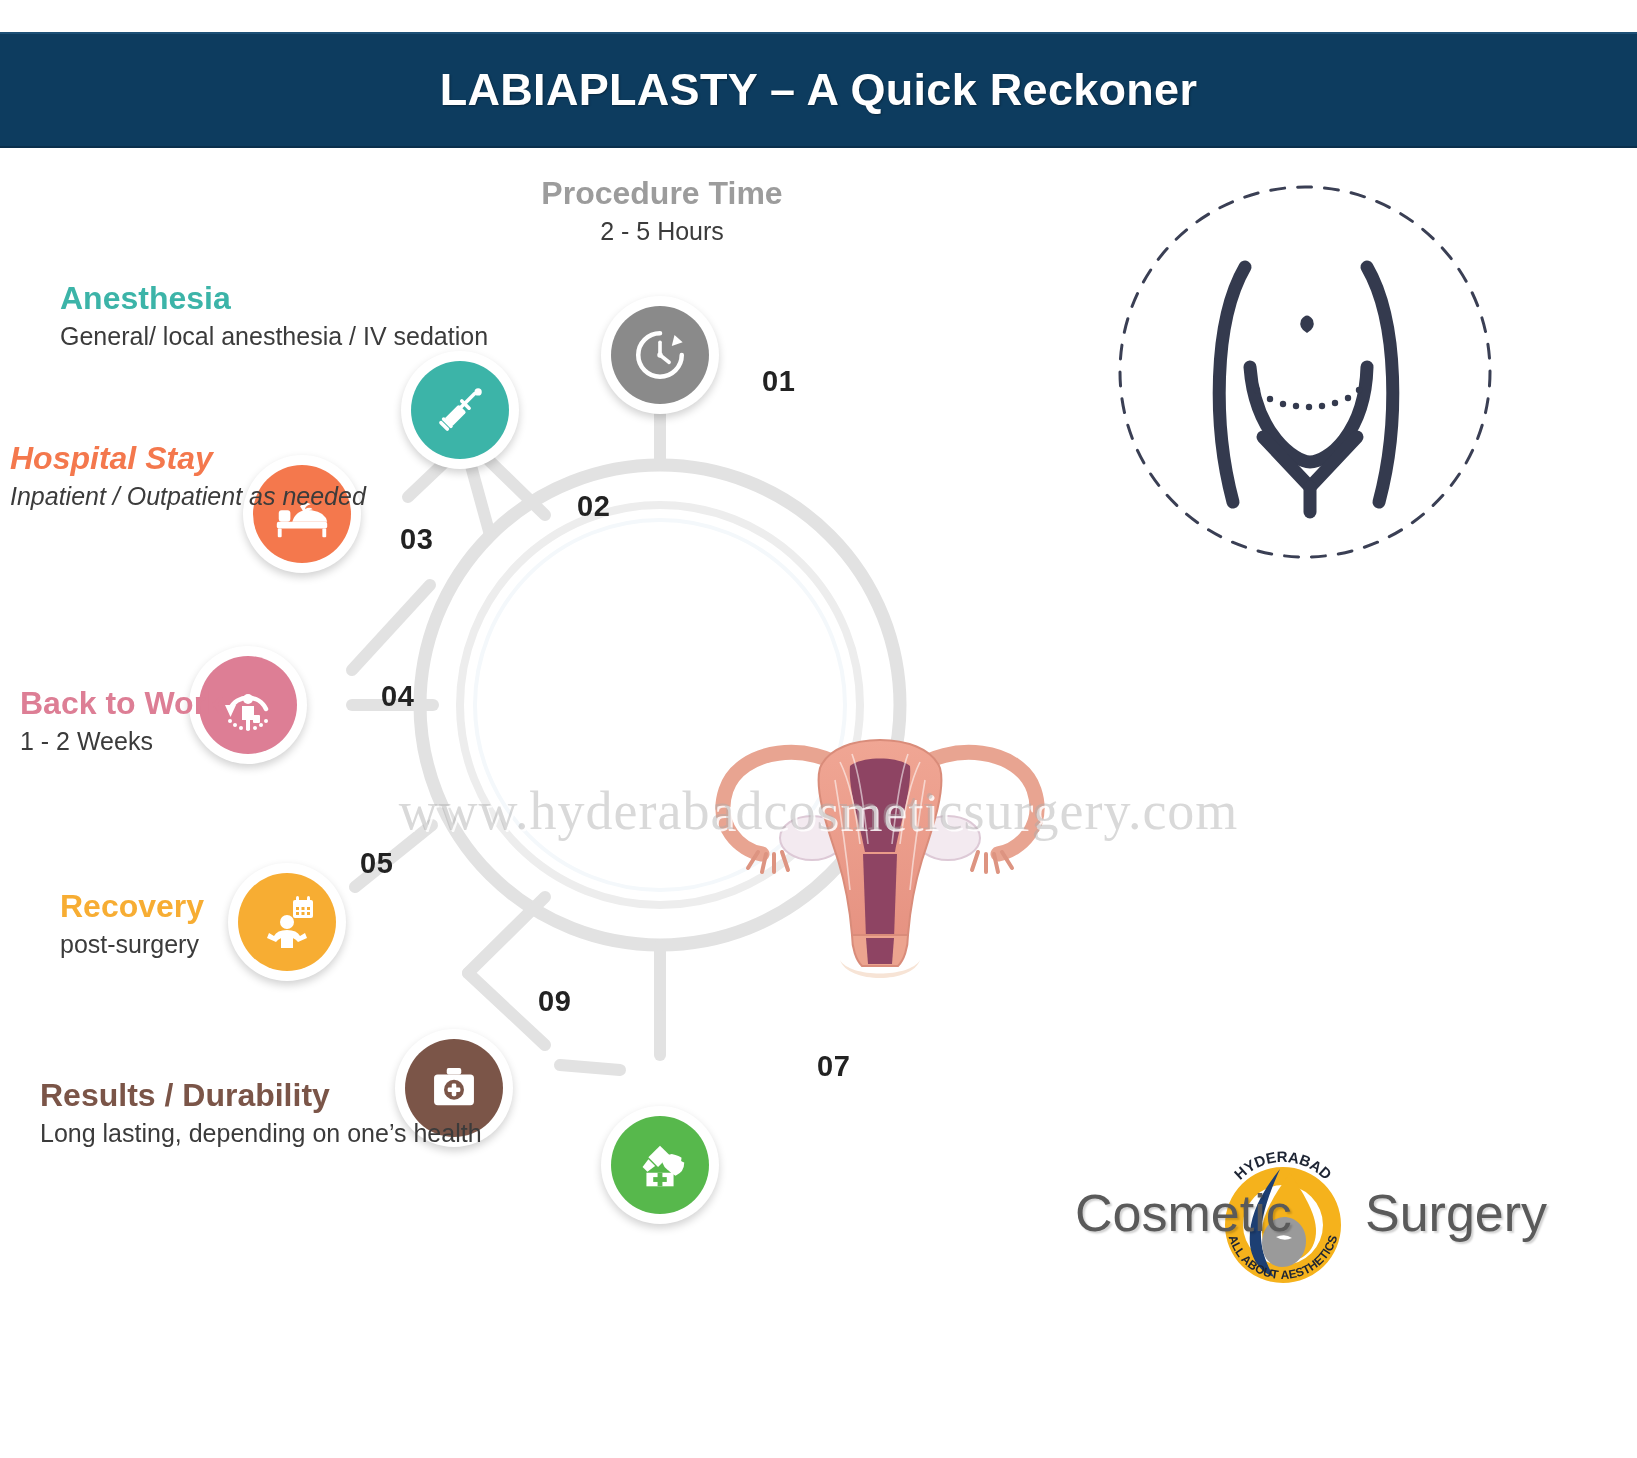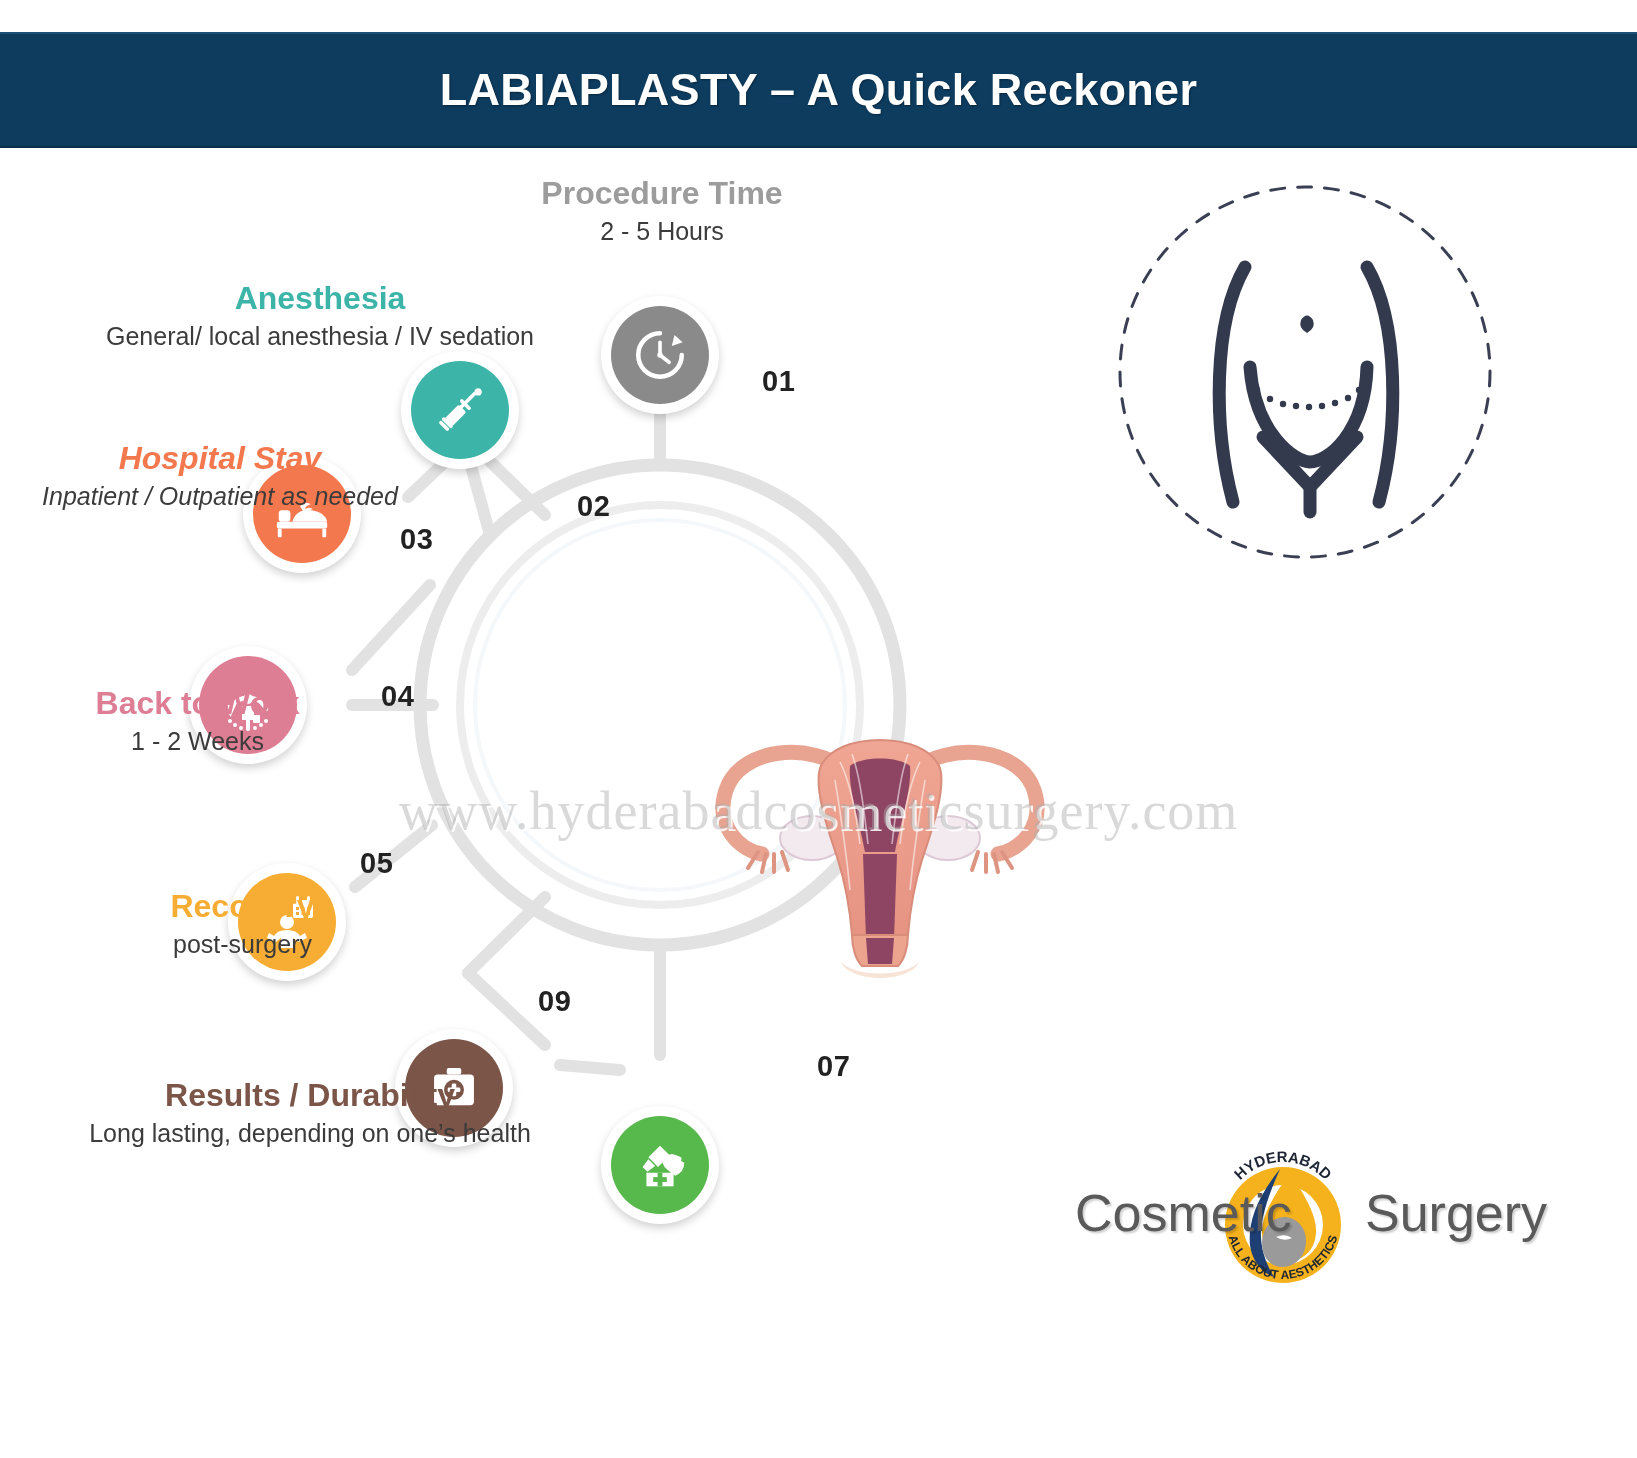--- a/index.html
+++ b/index.html
@@ -99,21 +99,21 @@
     margin: 0 0 4px 0;
     white-space: nowrap;
   }
   .label-desc {
     font-size: 25px;
     color: #3b3b3b;
     line-height: 1.2;
     margin: 0;
     white-space: nowrap;
   }
-  .ta-right  { text-align: center; }
+  .ta-right  { text-align: left; }
   .ta-center { text-align: center; }
 
   
   #center-illu {
     position: absolute;
     left: 700px;
     top: 595px;
     width: 360px;
     height: 270px;
   }

